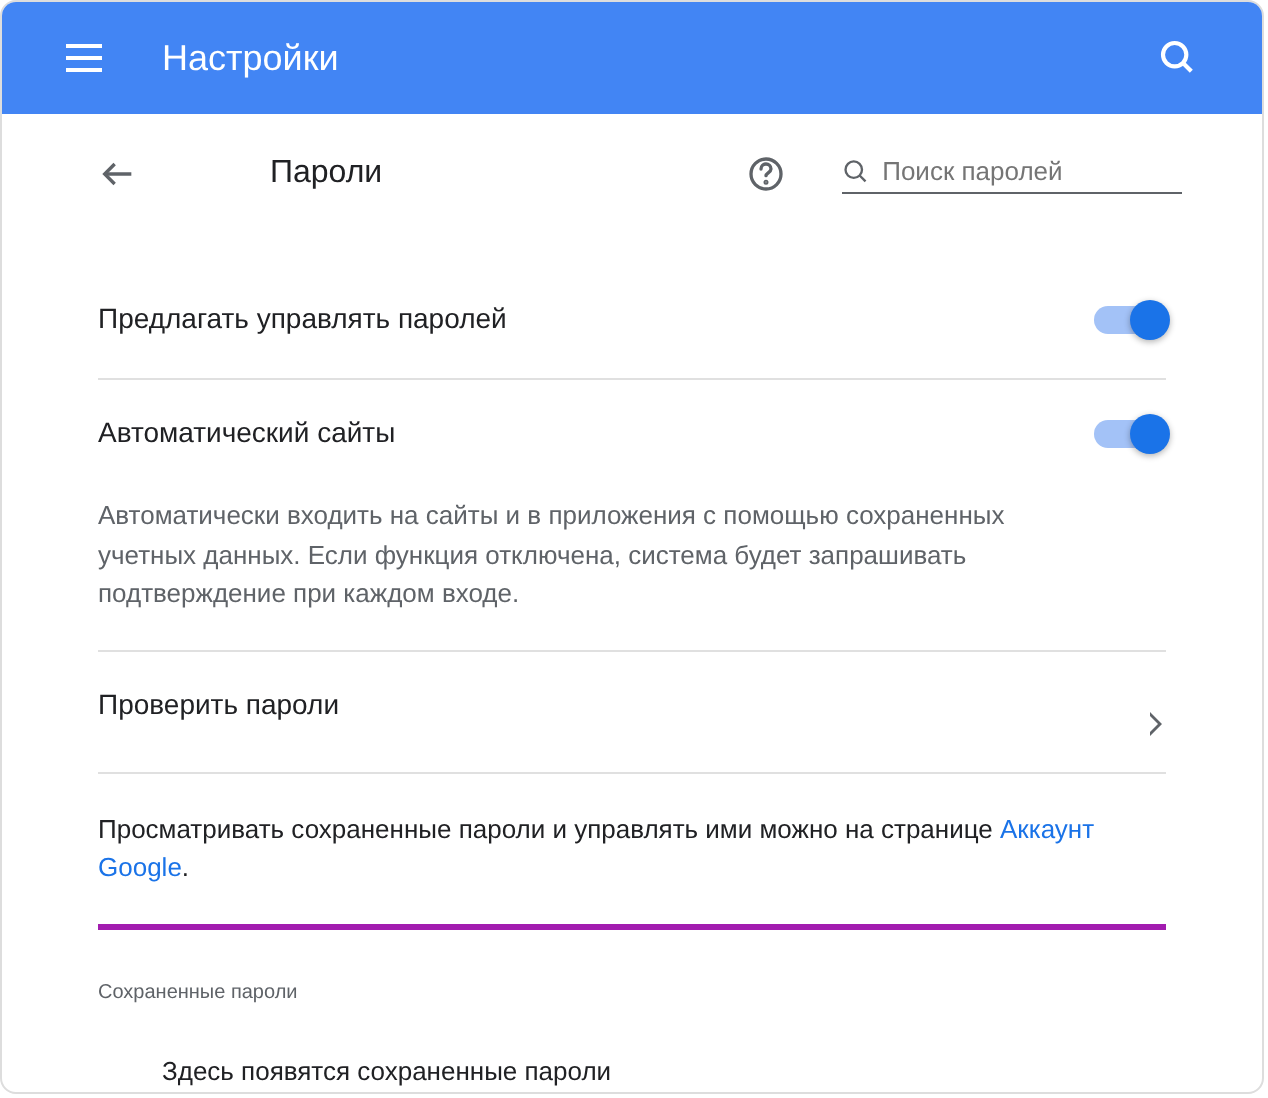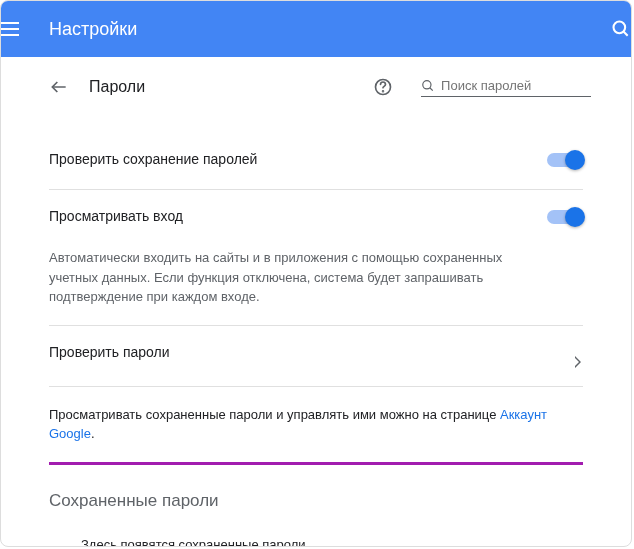--- a/index.html
+++ b/index.html
@@ -1,39 +1,39 @@
 <!DOCTYPE html>
 <html><head>
 <meta charset="utf-8">
 <style>
 * { margin: 0; padding: 0; box-sizing: border-box; }
 body { font-family: 'Segoe UI', Arial, sans-serif; background: #fff; width: 634px; height: 549px; overflow: hidden; }
 .container { border: 1px solid #ddd; border-radius: 8px; width: 632px; height: 547px; overflow: hidden; position: relative; }
-.header { background: #4285f4; color: #fff; height: 56px; display: flex; align-items: center; padding: 0 0; }
+.header { background: #4285f4; color: #fff; height: 56px; display: flex; align-items: center; padding: 0 32px; }
 .menu-btn { width: 24px; height: 24px; display: flex; flex-direction: column; justify-content: center; gap: 4px; cursor: pointer; margin-right: 24px; }
 .menu-btn span { display: block; height: 2px; background: #fff; width: 18px; }
 .header-title { font-size: 18px; font-weight: 400; flex: 1; }
 .header-search { width: 20px; height: 20px; cursor: pointer; }
 .subheader { display: flex; align-items: center; padding: 20px 40px 12px 48px; gap: 20px; }
 .back-btn { cursor: pointer; color: #5f6368; }
-.subheader-title { font-size: 16px; font-weight: 500; color: #202124; flex: 1; }
+.subheader-title { font-size: 16px; font-weight: 500; color: #202124; flex: 1; margin-left: 46px; }
 .help-btn { cursor: pointer; color: #5f6368; margin-right: 8px; }
 .search-box { display: flex; align-items: center; gap: 6px; border-bottom: 1px solid #5f6368; width: 170px; padding-bottom: 2px; }
 .search-box input { border: none; outline: none; font-size: 13px; width: 100%; color: #5f6368; }
 .content { padding: 24px 48px 0 48px; }
 .section { padding: 18px 0; border-bottom: 1px solid #e0e0e0; display: flex; align-items: flex-start; }
 .section-text { flex: 1; }
 .section-title { font-size: 14px; color: #202124; margin-bottom: 4px; }
 .section-desc { font-size: 13px; color: #5f6368; line-height: 1.5; margin-top: 24px; }
 .toggle { position: relative; width: 36px; height: 14px; background: #a3c2f7; border-radius: 7px; cursor: pointer; margin-top: 2px; margin-left: 16px; flex-shrink: 0; }
 .toggle::after { content: ''; position: absolute; right: -2px; top: -3px; width: 20px; height: 20px; background: #1a73e8; border-radius: 50%; box-shadow: 0 1px 3px rgba(0,0,0,0.3); }
 .chevron { color: #5f6368; margin-left: 16px; margin-top: 12px; cursor: pointer; flex-shrink: 0; }
 .info-section { padding: 18px 0; border-bottom: 3px solid #a21caf; font-size: 13px; color: #202124; line-height: 1.5; }
 .link { color: #1a73e8; cursor: pointer; }
-.saved-header { font-size: 17px; color: #5f6368; padding: 26px 0 8px 0; }
+.saved-header { font-size: 10px; color: #5f6368; padding: 26px 0 8px 0; }
 .saved-empty { font-size: 13px; color: #202124; padding: 18px 0 18px 32px; }
 svg { display: block; }
 </style>
 </head>
 <body>
 
 <div class="container">
   <div class="header">
     <div class="menu-btn">
       <span></span>
@@ -69,28 +69,28 @@
           <circle cx="10" cy="10" r="7"></circle>
           <line x1="20" y1="20" x2="15" y2="15"></line>
         </svg>
       <input type="text" placeholder="Поиск паролей" style="">
     </div>
   </div>
 
   <div class="content">
     <div class="section">
       <div class="section-text">
-        <div class="section-title">Проверить сохранение паролей</div>
+        <div class="section-title">Предлагать управлять паролей</div>
       </div>
       <div class="toggle"></div>
     </div>
 
     <div class="section">
       <div class="section-text">
-        <div class="section-title">Просматривать вход</div>
+        <div class="section-title">Автоматический сайты</div>
         <div class="section-desc">Автоматически входить на сайты и в приложения с помощью сохраненных учетных данных. Если функция отключена, система будет запрашивать подтверждение при каждом входе.</div>
       </div>
       <div class="toggle"></div>
     </div>
 
     <div class="section" style="cursor:pointer;">
       <div class="section-text">
         <div class="section-title">Проверить пароли</div>
       </div>
       <div class="chevron">

